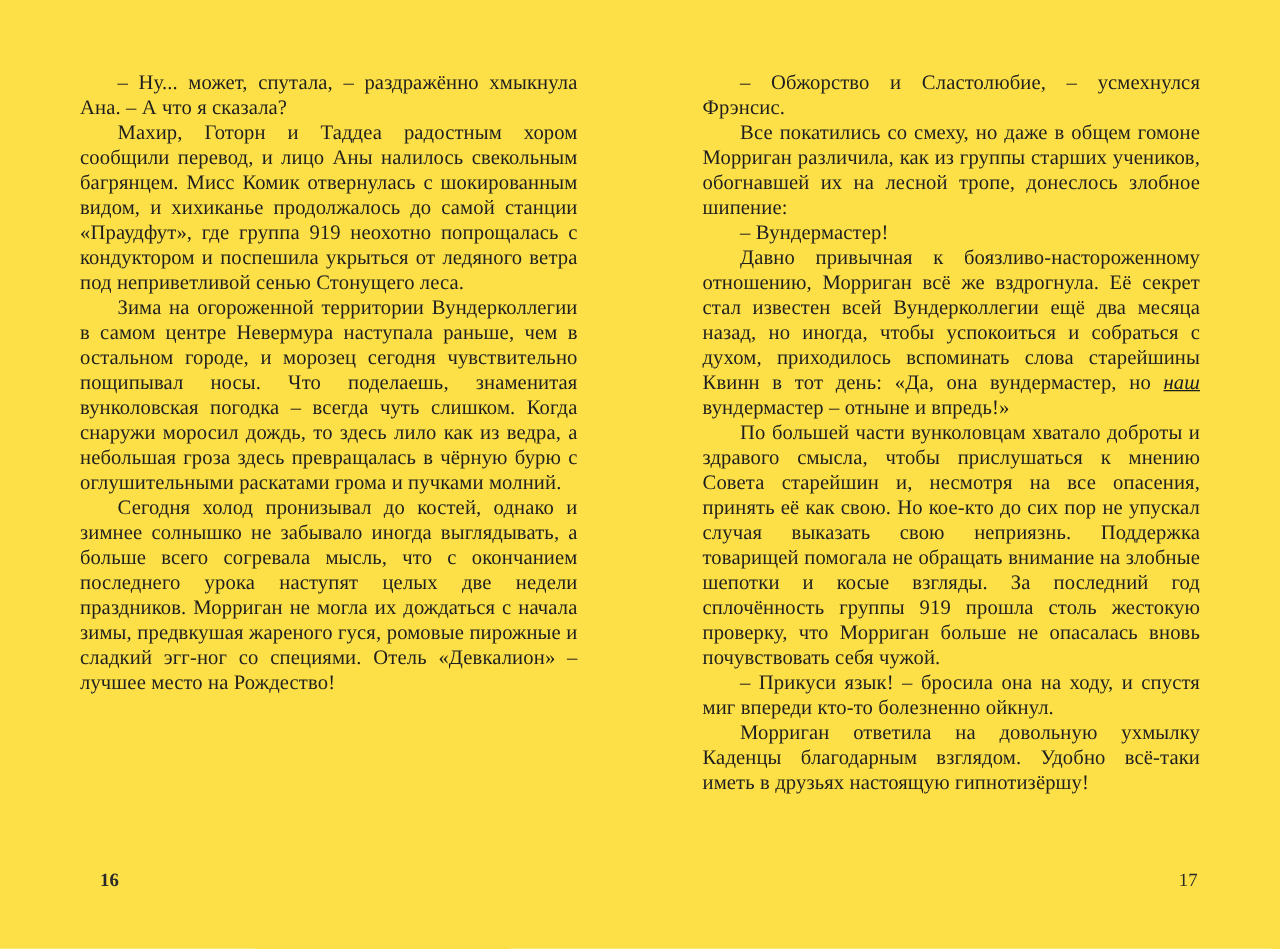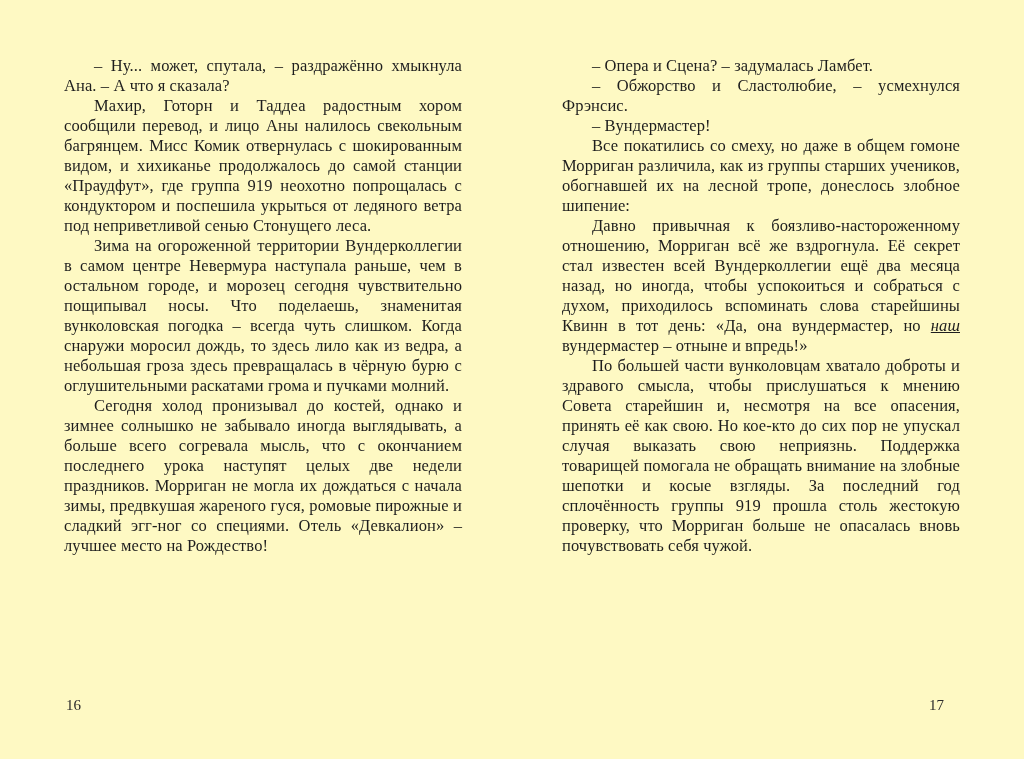--- a/index.html
+++ b/index.html
@@ -11,21 +11,21 @@
     width: 1024px;
     height: 759px;
     font-family: "Liberation Serif", "DejaVu Serif", serif;
     color: #1e1e1e;
     overflow: hidden;
   }
   .spread {
     position: relative;
     width: 1024px;
     height: 759px;
-    background: #fef9c3;
+    background: #fde047;
     box-sizing: border-box;
     display: flex;
     padding: 56px 64px 0 64px;
     gap: 100px;
   }
   .page {
     position: relative;
     width: 398px;
     flex: 0 0 398px;
   }
@@ -45,43 +45,44 @@
     text-decoration: underline;
   }
   .pagenum {
     position: absolute;
     top: 641px;
     font-size: 15px;
     line-height: 16px;
     color: #2a2a2a;
     font-variant-numeric: oldstyle-nums;
   }
-  .pagenum-left  { left: 2px; }
-  .pagenum-right { right: 16px; text-align: right; }
+  .pagenum-left  { left: 16px; font-weight: bold; }
+  .pagenum-right { right: 2px; text-align: right; }
 </style>
 </head>
 <body>
 
 <div class="spread">
 
   <div class="page">
     <div class="text-block">
       <p>– Ну... может, спутала, – раздражённо хмыкнула Ана. – А что я сказала?</p>
       <p>Махир, Готорн и Таддеа радостным хором сообщили перевод, и лицо Аны налилось свекольным багрянцем. Мисс Комик отвернулась с шокированным видом, и хихиканье продолжалось до самой станции «Праудфут», где группа 919 неохотно попрощалась с кондуктором и поспешила укрыться от ледяного ветра под неприветливой сенью Стонущего леса.</p>
       <p>Зима на огороженной территории Вундерколлегии в самом центре Невермура наступала раньше, чем в остальном городе, и морозец сегодня чувствительно пощипывал носы. Что поделаешь, знаменитая вунколовская погодка – всегда чуть слишком. Когда снаружи моросил дождь, то здесь лило как из ведра, а небольшая гроза здесь превращалась в чёрную бурю с оглушительными раскатами грома и пучками молний.</p>
       <p>Сегодня холод пронизывал до костей, однако и зимнее солнышко не забывало иногда выглядывать, а больше всего согревала мысль, что с окончанием последнего урока наступят целых две недели праздников. Морриган не могла их дождаться с начала зимы, предвкушая жареного гуся, ромовые пирожные и сладкий эгг-ног со специями. Отель «Девкалион» – лучшее место на Рождество!</p>
     </div>
     <div class="pagenum pagenum-left">16</div>
   </div>
 
   <div class="page">
     <div class="text-block">
-      <p>– Опера и Сцена? – задумалась Ламбет.</p>
       <p>– Обжорство и Сластолюбие, – усмехнулся Фрэнсис.</p>
+      <p>Все покатились со смеху, но даже в общем гомоне Морриган различила, как из группы старших учеников, обогнавшей их на лесной тропе, донеслось злобное шипение:</p>
       <p>– Вундермастер!</p>
-      <p>Все покатились со смеху, но даже в общем гомоне Морриган различила, как из группы старших учеников, обогнавшей их на лесной тропе, донеслось злобное шипение:</p>
       <p><span>Давно привычная к боязливо-настороженному отношению, Морриган всё же вздрогнула. Её секрет стал известен всей Вундерколлегии ещё два месяца назад, но иногда, чтобы успокоиться и собраться с духом, приходилось вспоминать слова старейшины Квинн в тот день: «Да, она вундермастер, но </span><i>наш</i><span> вундермастер – отныне и впредь!»</span></p>
       <p>По большей части вунколовцам хватало доброты и здравого смысла, чтобы прислушаться к мнению Совета старейшин и, несмотря на все опасения, принять её как свою. Но кое-кто до сих пор не упускал случая выказать свою неприязнь. Поддержка товарищей помогала не обращать внимание на злобные шепотки и косые взгляды. За последний год сплочённость группы 919 прошла столь жестокую проверку, что Морриган больше не опасалась вновь почувствовать себя чужой.</p>
+      <p>– Прикуси язык! – бросила она на ходу, и спустя миг впереди кто-то болезненно ойкнул.</p>
+      <p>Морриган ответила на довольную ухмылку Каденцы благодарным взглядом. Удобно всё-таки иметь в друзьях настоящую гипнотизёршу!</p>
     </div>
     <div class="pagenum pagenum-right">17</div>
   </div>
 
 </div>
 
 </body></html>

